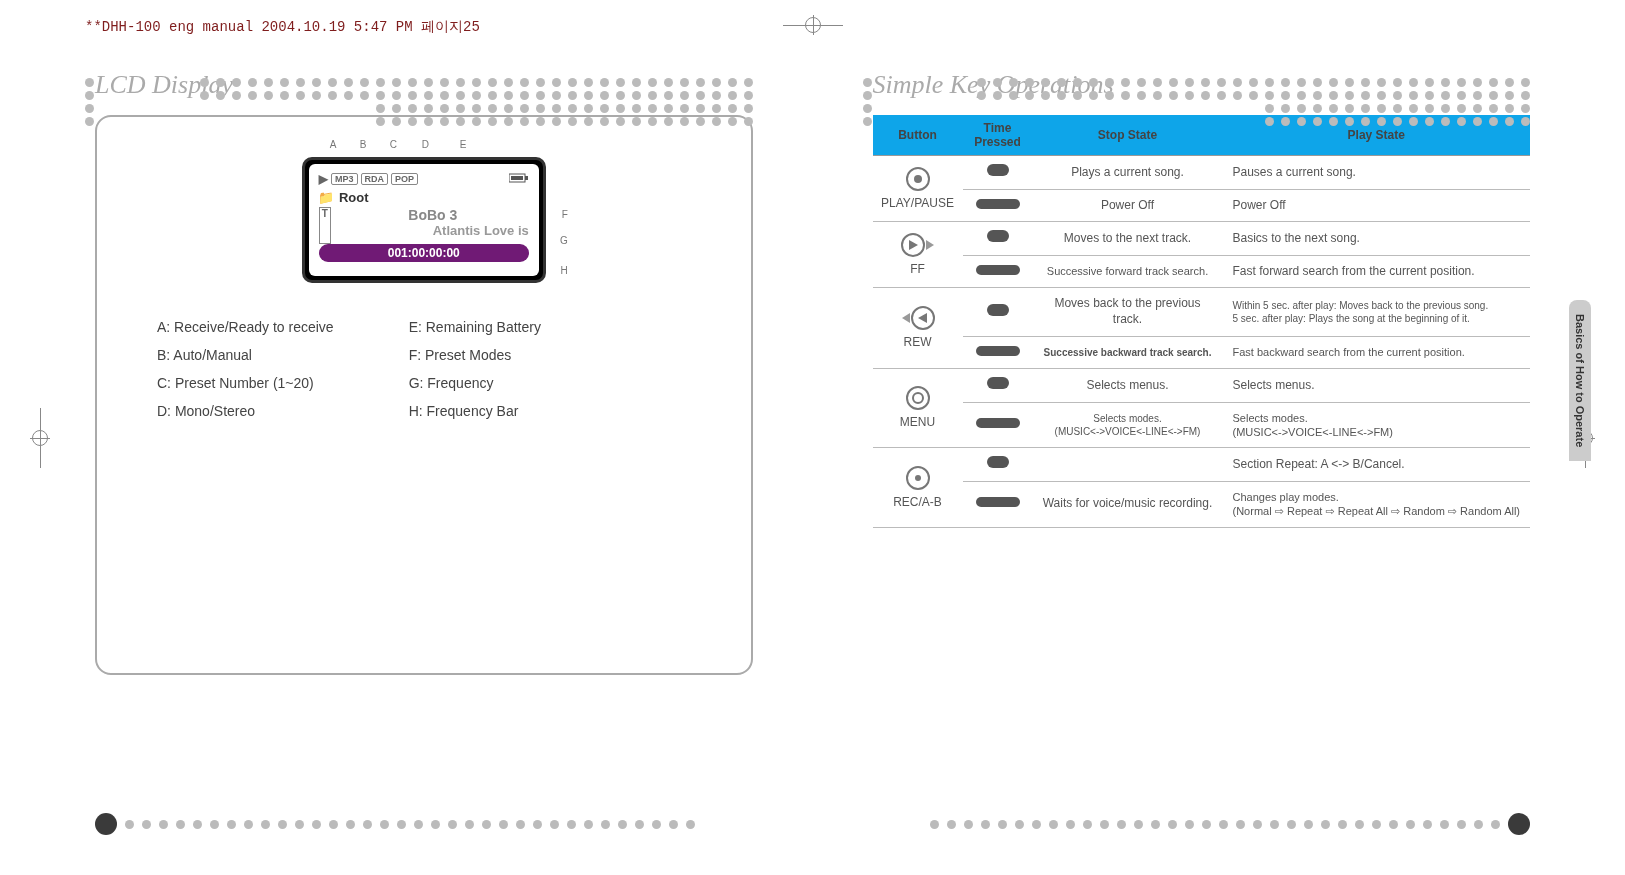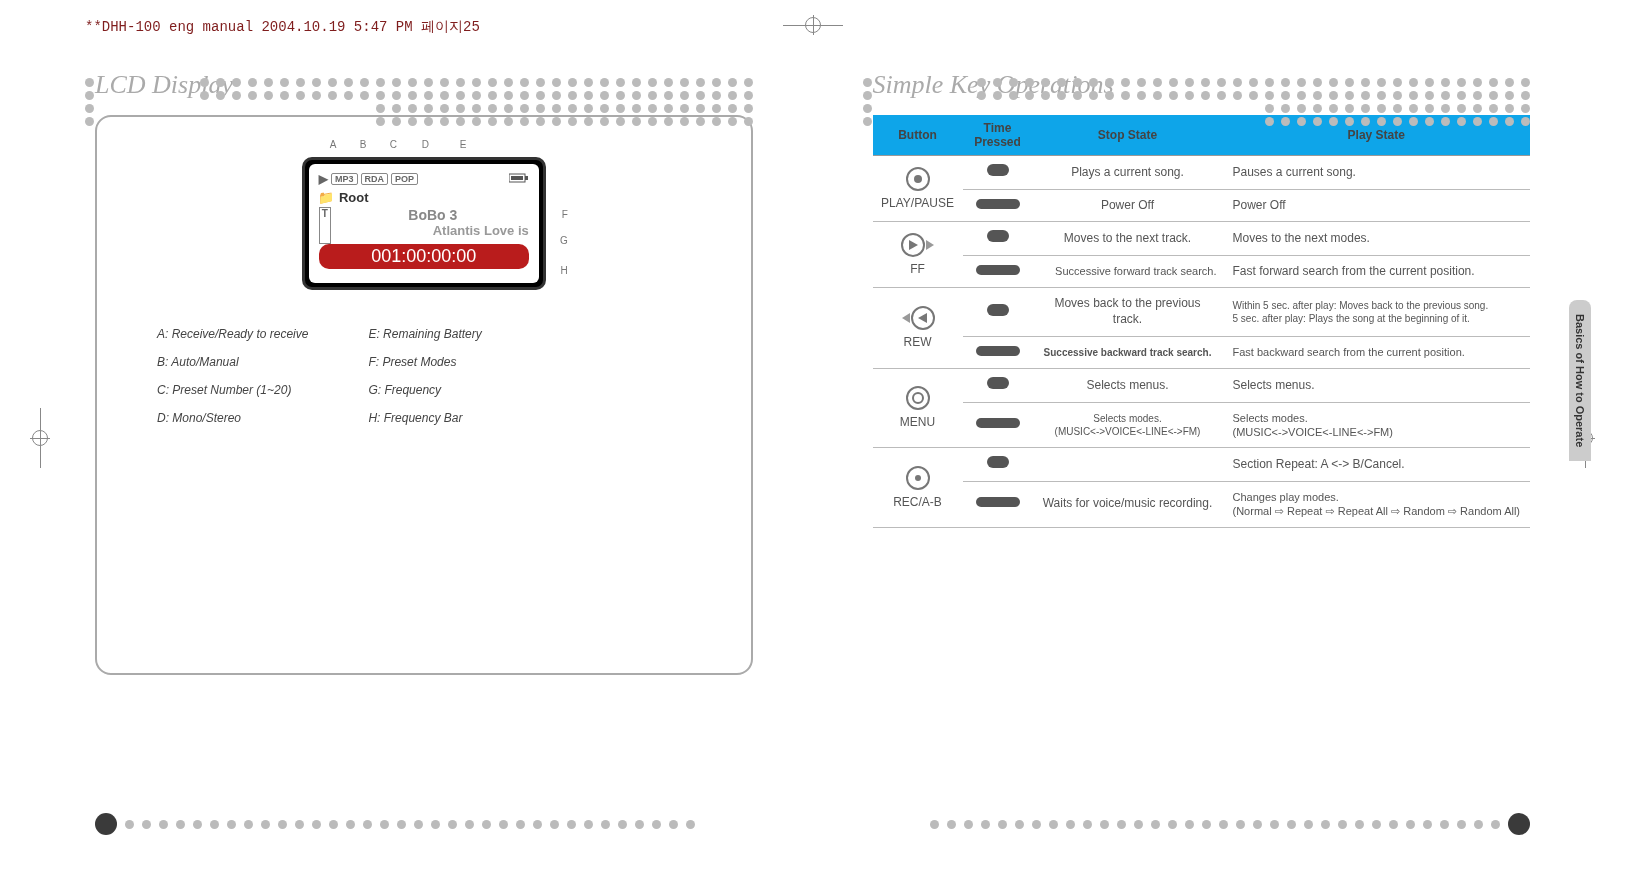--- a/index.html
+++ b/index.html
@@ -156,28 +156,27 @@
       color: #666;
       font-weight: bold;
     }
     .lcd-line1 { display:flex; gap:3px; align-items:center; font-size:10px; margin-bottom:4px;}
     .lcd-play { font-size:12px;}
     .lcd-tag { border:1px solid #888; padding:0 3px; font-size:9px; border-radius:2px;}
     .lcd-batt { margin-left:auto; }
     .lcd-root { font-size:13px; color:#333; font-weight:bold; display:flex; align-items:center; gap:4px; margin-bottom:2px;}
     .lcd-sub { text-align:center; font-size:14px; color:#888; font-weight:bold;}
     .lcd-sub2 { text-align:right; font-size:13px; color:#999; font-weight:bold; margin-bottom:6px;}
-    .lcd-bar { background:#b91c1c; color:#fff; text-align:center; border-radius:10px; font-size:18px; padding:2px 0; font-weight:normal;}
+    .lcd-bar { background:#701a75; color:#fff; text-align:center; border-radius:10px; font-size:12px; padding:2px 0; font-weight:bold;}
     .legend {
       display: flex;
-      font-size: 12px;
+      font-size: 14px;
       color: #444;
       padding: 0 40px;
-      gap: 60px;
-      font-style: italic;
+      gap: 75px;
     }
     .legend-col { line-height: 28px; }
     .tbl {
       width: 100%;
       border-collapse: collapse;
       font-size: 12px;
       color: #555;
       margin-top: 6px;
     }
     .tbl th {
@@ -618,25 +617,25 @@
           <td rowspan="2" class="btn-cell">
             <svg width="36" height="26">
                 <circle cx="13" cy="13" r="11" fill="none" stroke="#777" stroke-width="2"></circle>
                 <polygon points="9,8 18,13 9,18" fill="#777"></polygon>
                 <polygon points="26,8 34,13 26,18" fill="#999"></polygon>
               </svg>
             <span>FF</span>
           </td>
           <td><span class="press-short"></span></td>
           <td>Moves to the next track.</td>
-          <td class="left-align">Moves to the next modes.</td>
+          <td class="left-align">Basics to the next song.</td>
         </tr>
         <tr>
           <td><span class="press-long"></span></td>
-          <td style="font-size:11px;text-align:right;">Successive forward track search.</td>
+          <td style="font-size:11px;">Successive forward track search.</td>
           <td class="left-align">Fast forward search from the current position.</td>
         </tr>
 
         <tr>
           <td rowspan="2" class="btn-cell">
             <svg width="36" height="26">
                 <polygon points="10,8 2,13 10,18" fill="#999"></polygon>
                 <circle cx="23" cy="13" r="11" fill="none" stroke="#777" stroke-width="2"></circle>
                 <polygon points="27,8 18,13 27,18" fill="#777"></polygon>
               </svg>

